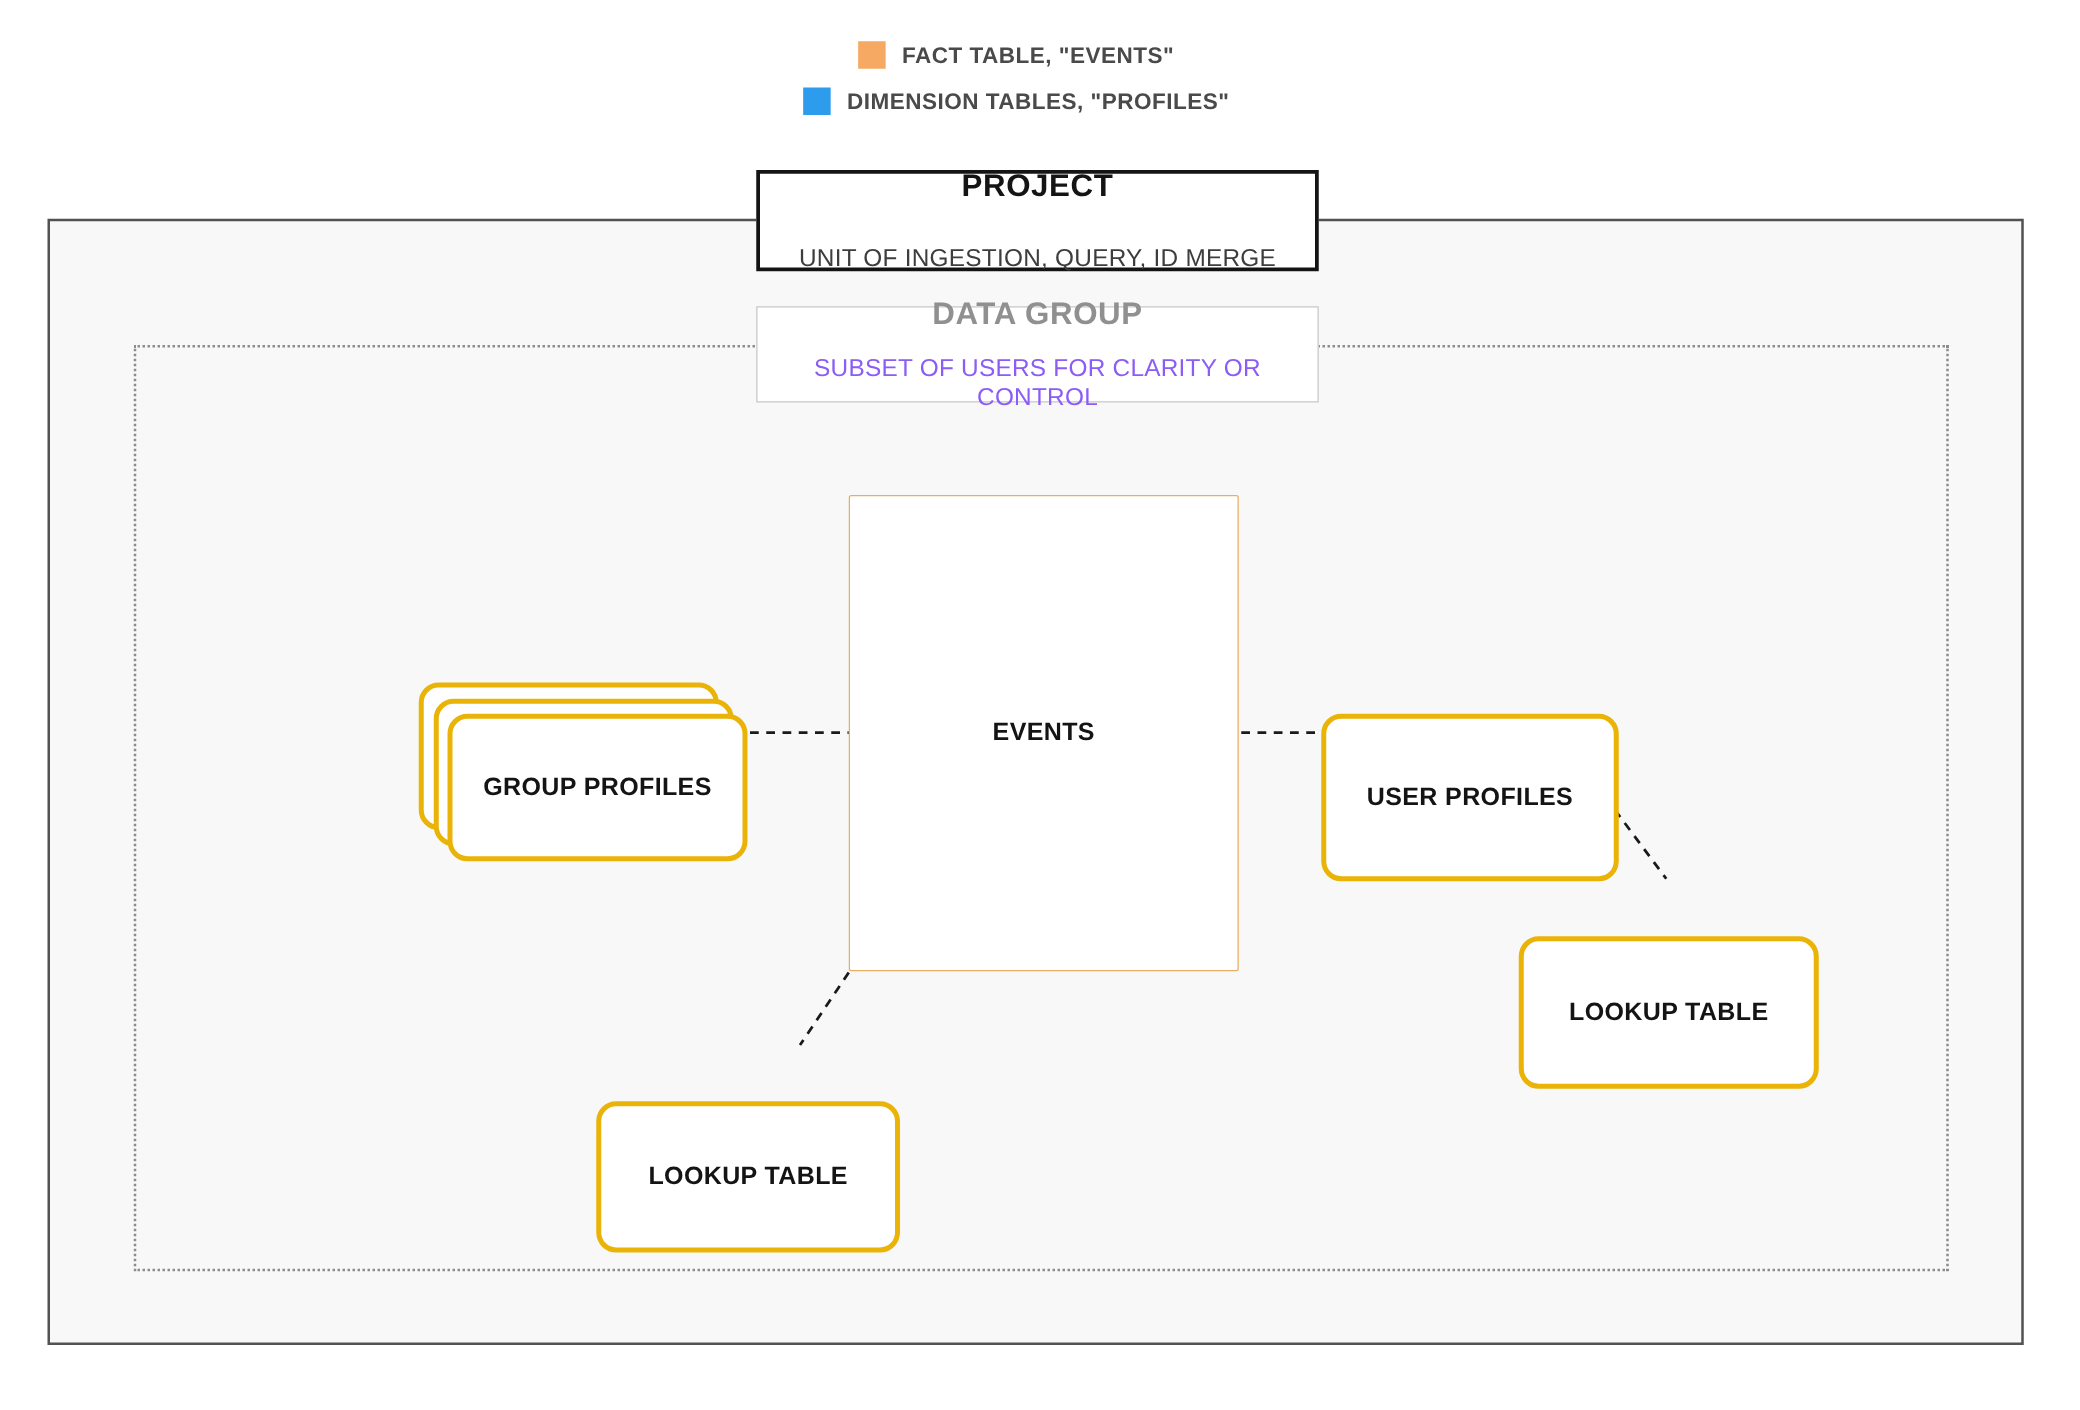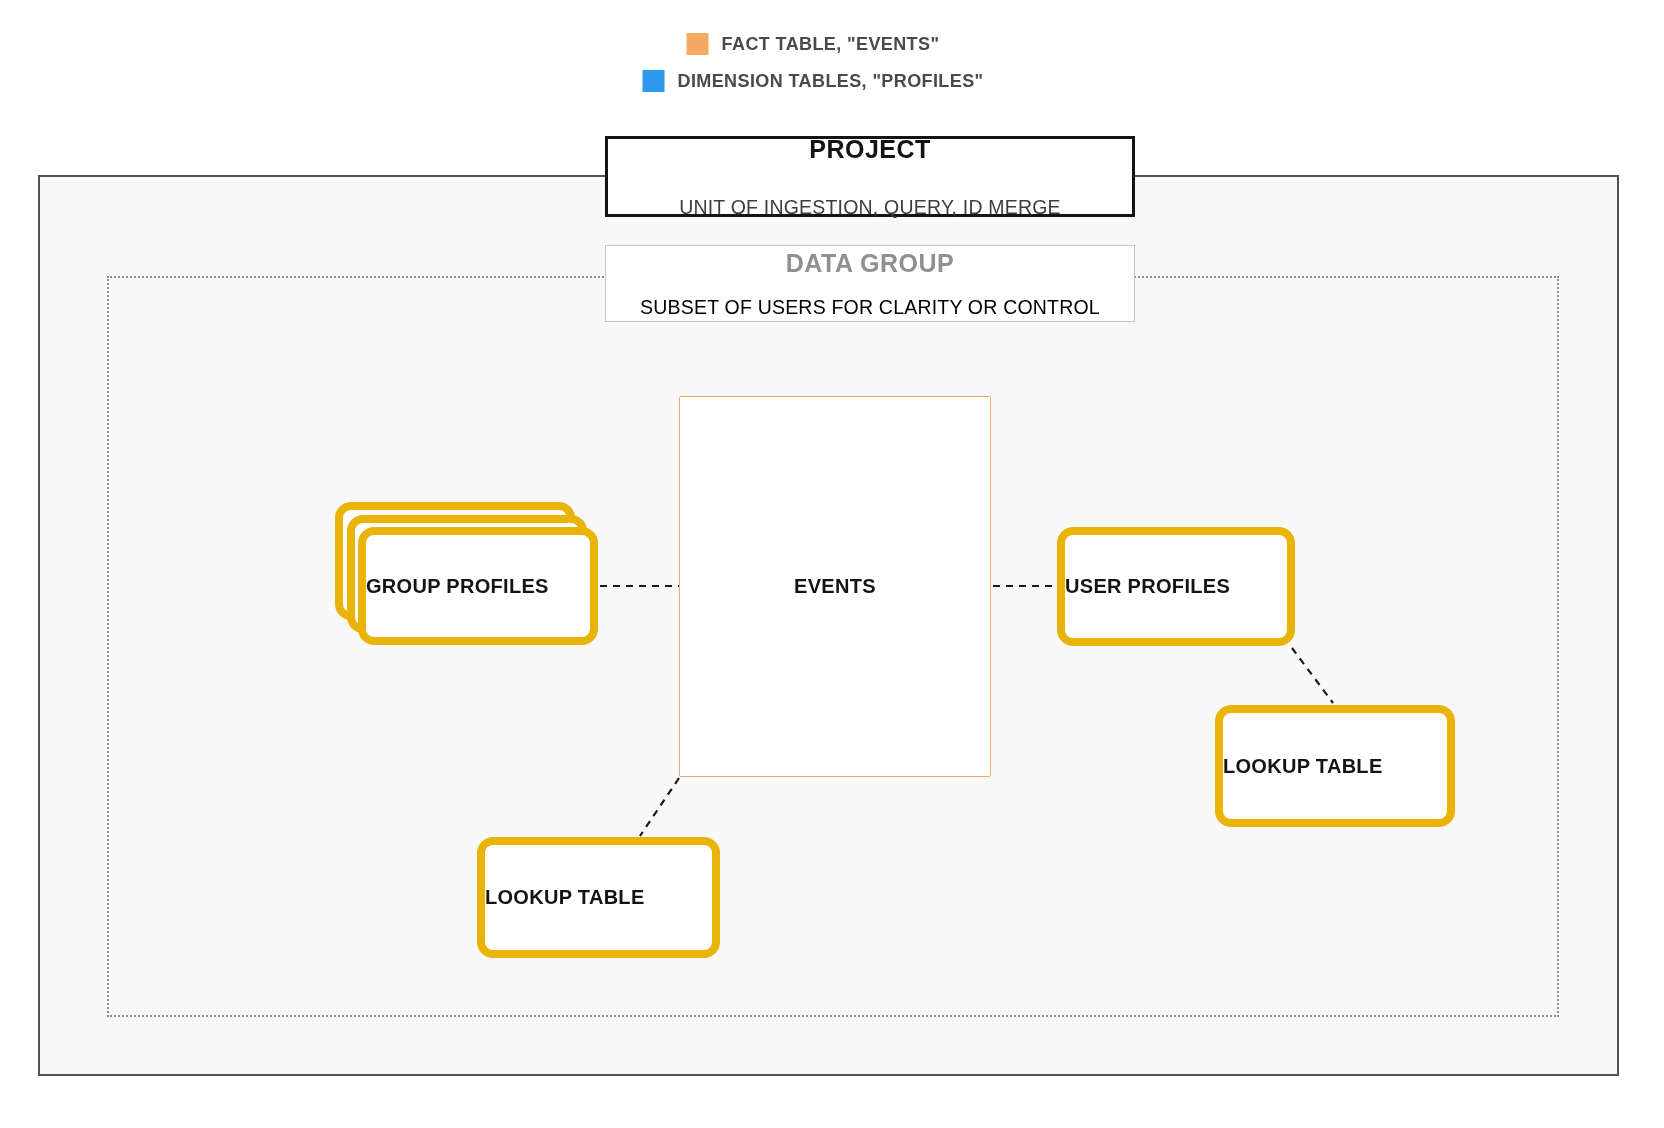--- a/index.html
+++ b/index.html
@@ -37,32 +37,32 @@
     border: 2px solid #525252; background: #f8f8f8; z-index: 0;
   }
   .dotted-rect {
     position: absolute; left: 107px; top: 276px;
     width: 1452px; height: 741px;
     border: 2px dotted #8c8c8c; z-index: 1;
   }
 
   
   .header-box {
-    position: absolute; left: 605px; width: 530px;
+    position: absolute; left: 605px; width: 450px;
     background: #ffffff; z-index: 5;
     display: flex; flex-direction: column;
     align-items: center; justify-content: center; gap: 18px;
     text-align: center;
   }
   .project-box { top: 136px; height: 81px; border: 3px solid #141414; }
   .project-box .hb-title { font-size: 25px; font-weight: bold; color: #141414; letter-spacing: 0.5px; }
   .project-box .hb-sub   { font-size: 19.5px; color: #3d3d3d; letter-spacing: 0.2px; margin-top: 14px; }
   .dataview-box { top: 245px; height: 77px; border: 1px solid #c6c6c6; }
   .dataview-box .hb-title { font-size: 25px; font-weight: bold; color: #909090; letter-spacing: 0.5px; }
-  .dataview-box .hb-sub   { font-size: 19.5px; color: #000000; letter-spacing: 0.2px; }
+  .dataview-box .hb-sub   { font-size: 19.5px; color: #8b5cf6; letter-spacing: 0.2px; }
 
   
   .edges {
     position: absolute; left: 0; top: 0;
     width: 1664px; height: 1128px;
     z-index: 2; pointer-events: none;
   }
   .edges line { stroke: #1a1a1a; stroke-width: 2.2; stroke-dasharray: 7 6; }
 
   
@@ -71,27 +71,27 @@
     letter-spacing: 0.3px; white-space: nowrap;
   }
   .events-box {
     position: absolute; left: 679px; top: 396px;
     width: 312px; height: 381px;
     border: 1.5px solid #EBAC63; border-radius: 2px;
     background: #ffffff; z-index: 3;
     display: flex; align-items: center; justify-content: center;
   }
   .dim-card {
-    border: 8px solid #eab308; border-radius: 16px;
+    border: 4px solid #eab308; border-radius: 16px;
     background: #ffffff;
-    display: flex; align-items: center; justify-content: flex-start;
+    display: flex; align-items: center; justify-content: center; margin-top: 44px;
   }
   .user-profiles {
     position: absolute; left: 1057px; top: 527px;
-    width: 238px; height: 119px; z-index: 3;
+    width: 238px; height: 134px; z-index: 3;
   }
   .lookup-right {
     position: absolute; left: 1215px; top: 705px;
     width: 240px; height: 122px; z-index: 3;
   }
   .lookup-left {
     position: absolute; left: 477px; top: 837px;
     width: 243px; height: 121px; z-index: 3;
   }
   .group-stack {

